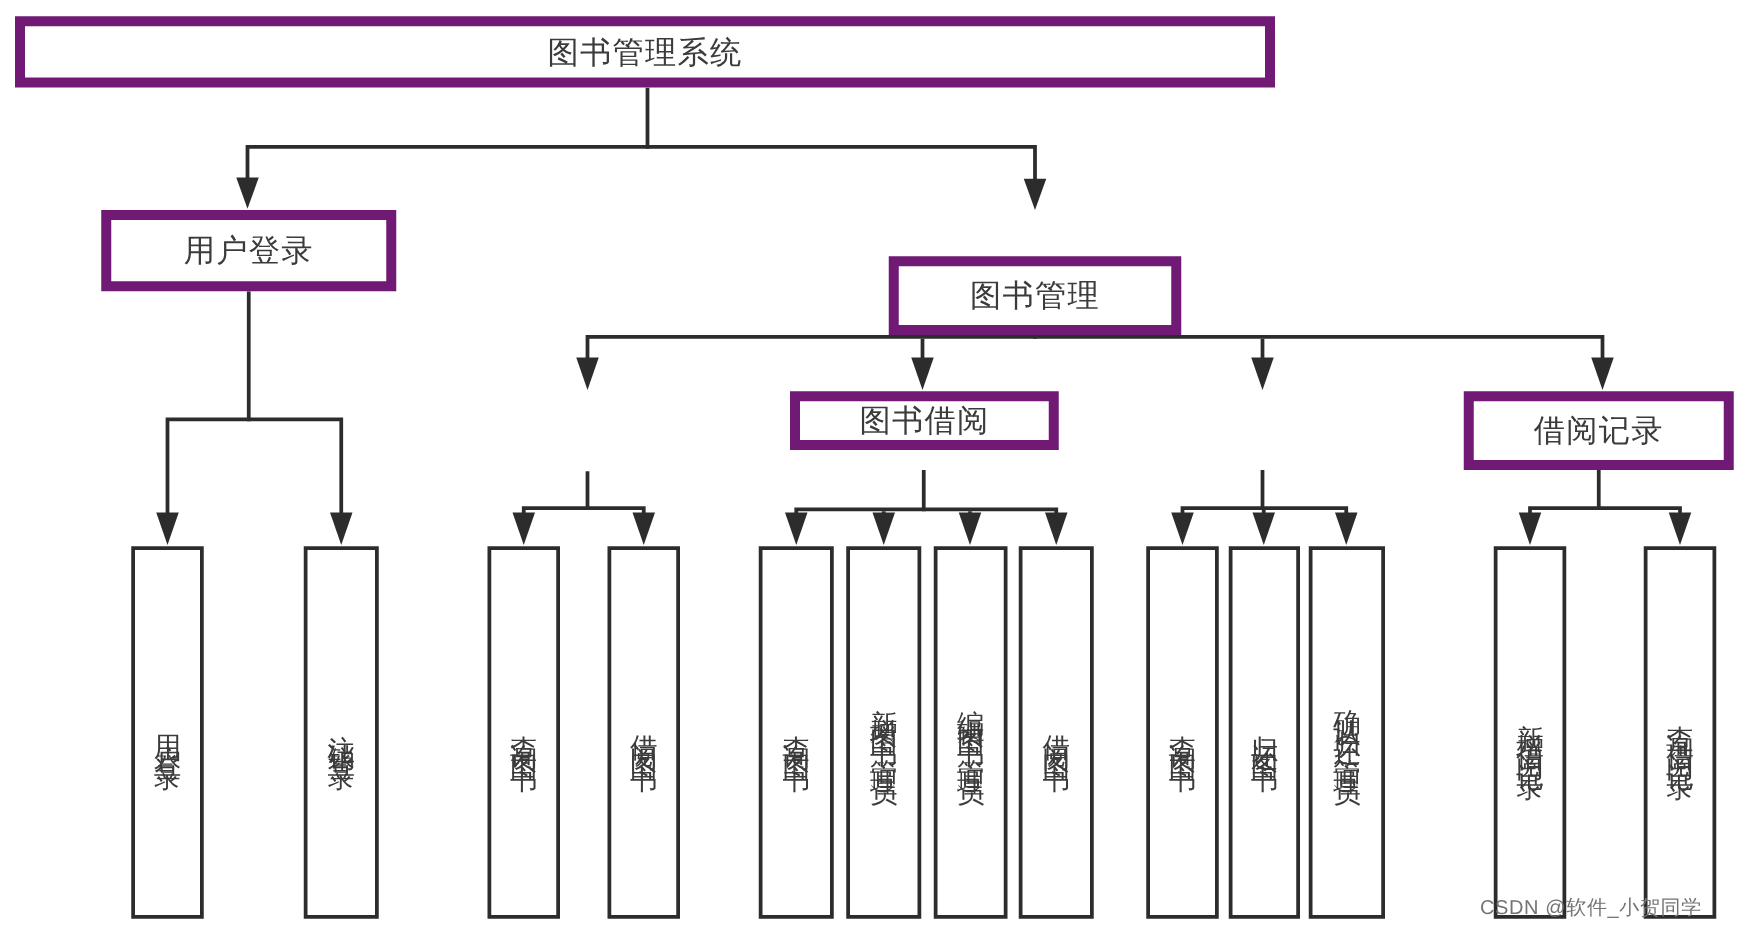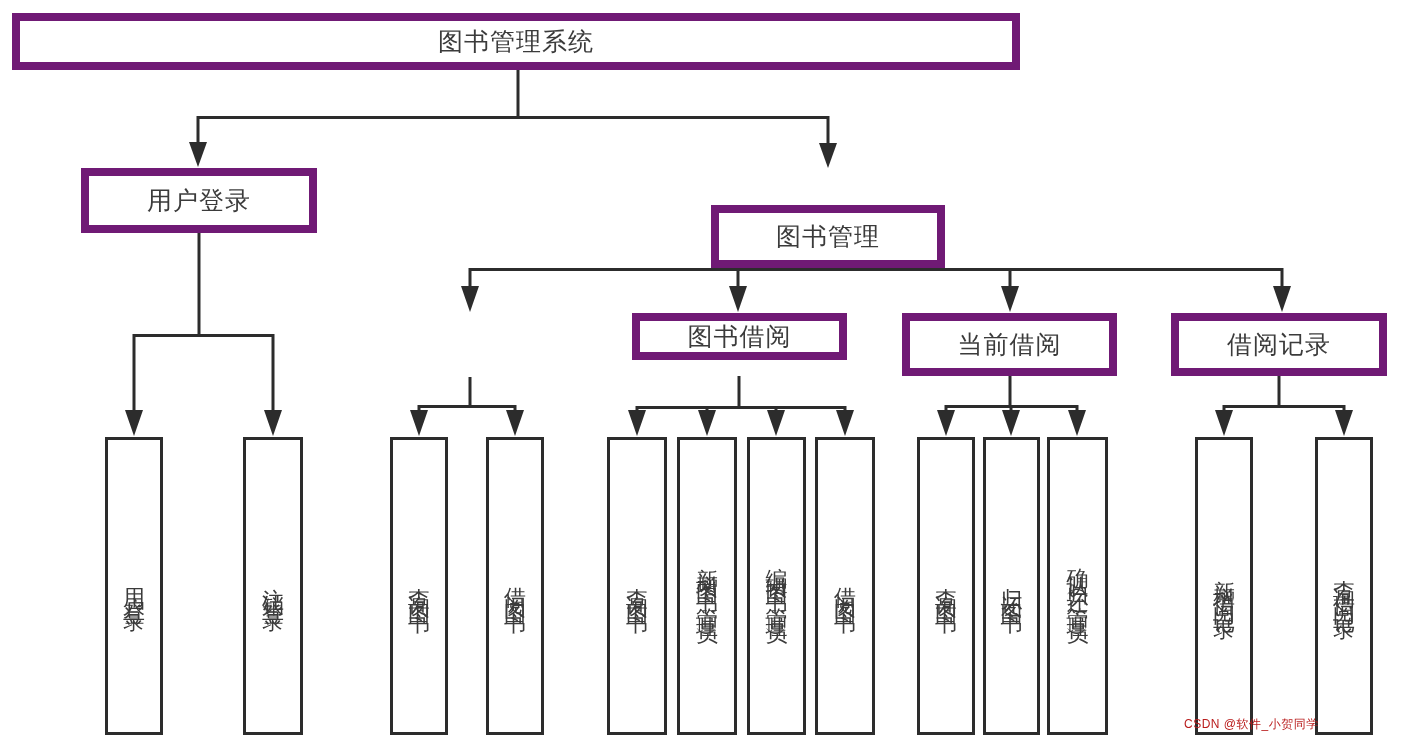--- a/index.html
+++ b/index.html
@@ -55,22 +55,22 @@
     color: #3b3b3b;
     font-size: 22px;
     letter-spacing: 8px;
     line-height: 1;
     white-space: nowrap;
   }
   .watermark {
     position: absolute;
     left: 1184px;
     top: 716px;
-    font-size: 12px;
-    color: #b91c1c;
+    font-size: 16px;
+    color: #737373;
     white-space: nowrap;
     z-index: 3;
     letter-spacing: 0.5px;
   }
 </style>
 </head>
 <body>
 
 <div class="canvas">
 
@@ -133,23 +133,20 @@
   <div class="hbox" style="left:81px; top:168px; width:236px; height:65px;">
     <span>用户登录</span>
   </div>
   <div class="hbox" style="left:711px; top:169px; width:234px; height:63px;margin-top:36px;">
     <span>图书管理</span>
   </div>
 
   <div class="hbox" style="left:632px; top:313px; width:215px; height:47px;">
     <span>图书借阅</span>
   </div>
-  <div class="hbox" style="left:902px; top:313px; width:215px; height:63px;">
-    <span>当前借阅</span>
-  </div>
   <div class="hbox" style="left:1171px; top:313px; width:216px; height:63px;">
     <span>借阅记录</span>
   </div>
 
   <div class="vbox" style="left:105px; width:58px;">
     <span class="vtext">用户登录</span>
   </div>
   <div class="vbox" style="left:243px; width:60px;">
     <span class="vtext">注销登录</span>
   </div>

